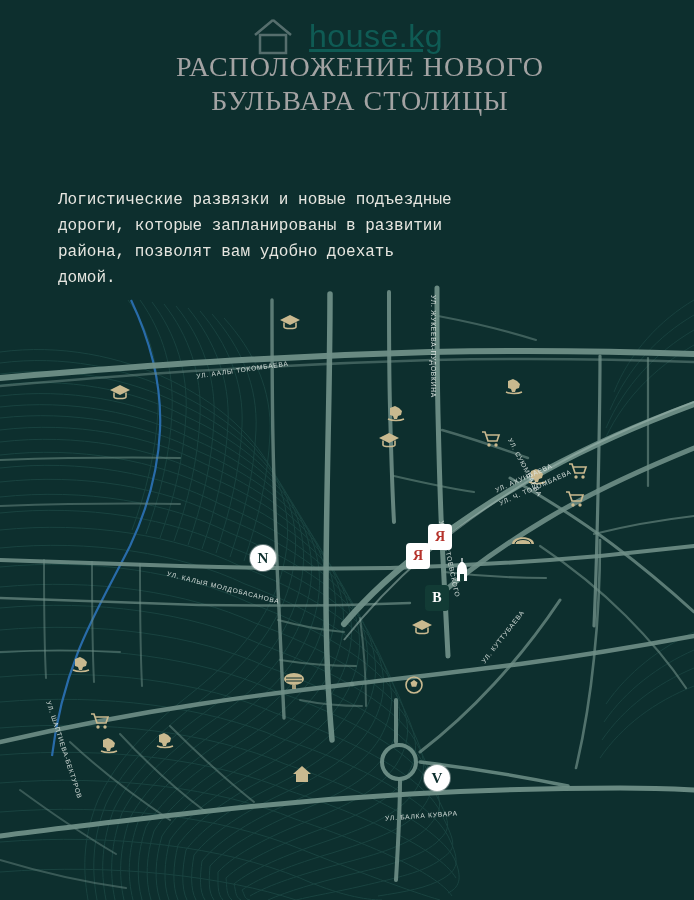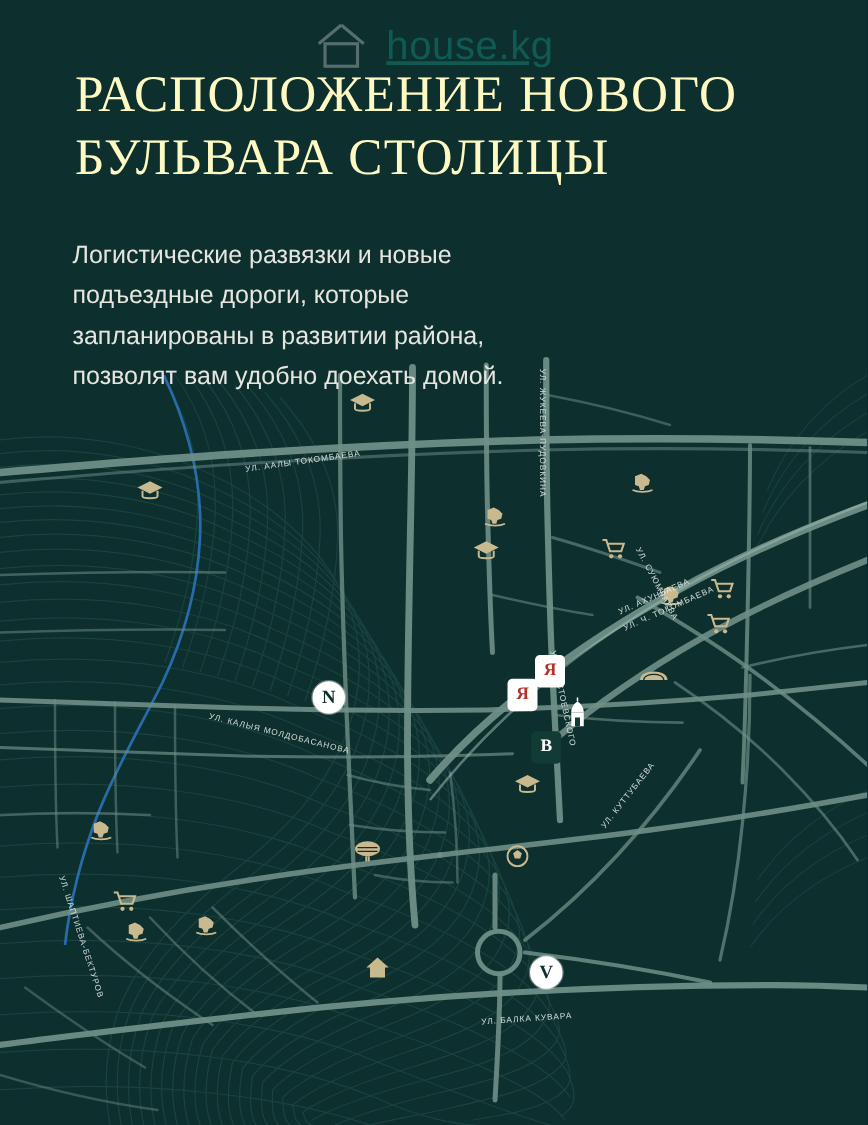--- a/index.html
+++ b/index.html
@@ -22,32 +22,33 @@
     font-family:"Liberation Sans", sans-serif;
     font-size:32px;letter-spacing:.5px;color:#14b8a6;opacity:.32;text-decoration:underline;
   }
   
   #header{
     position:absolute;left:0;top:0;width:694px;height:290px;
     z-index:40;
   }
   #title{
     position:absolute;left:60px;top:50px;width:600px;
-    color:#fef9c3;
+    color:#a3a3a3;
     font-family:"Liberation Serif", serif;
-    font-size:41px;line-height:1.22;letter-spacing:1px;
+    font-size:28px;line-height:1.22;letter-spacing:1px;
     font-weight:400;
     text-transform:uppercase;
+    text-align:center;
   }
   #title .l2{display:block;}
   #subtitle{
     position:absolute;left:58px;top:188px;width:400px;
     color:#e6e6e0;
-    font-family:Liberation Sans, sans-serif;
-    font-size:20px;line-height:1.62;
+    font-family:Liberation Mono, monospace;
+    font-size:16px;line-height:1.62;
   }
   
   #map{
     position:absolute;left:0;top:0;width:694px;height:900px;
     z-index:10;
   }
   #mapsvg{display:block;}
   
   .deco{position:absolute;z-index:5;opacity:.10;}
   

